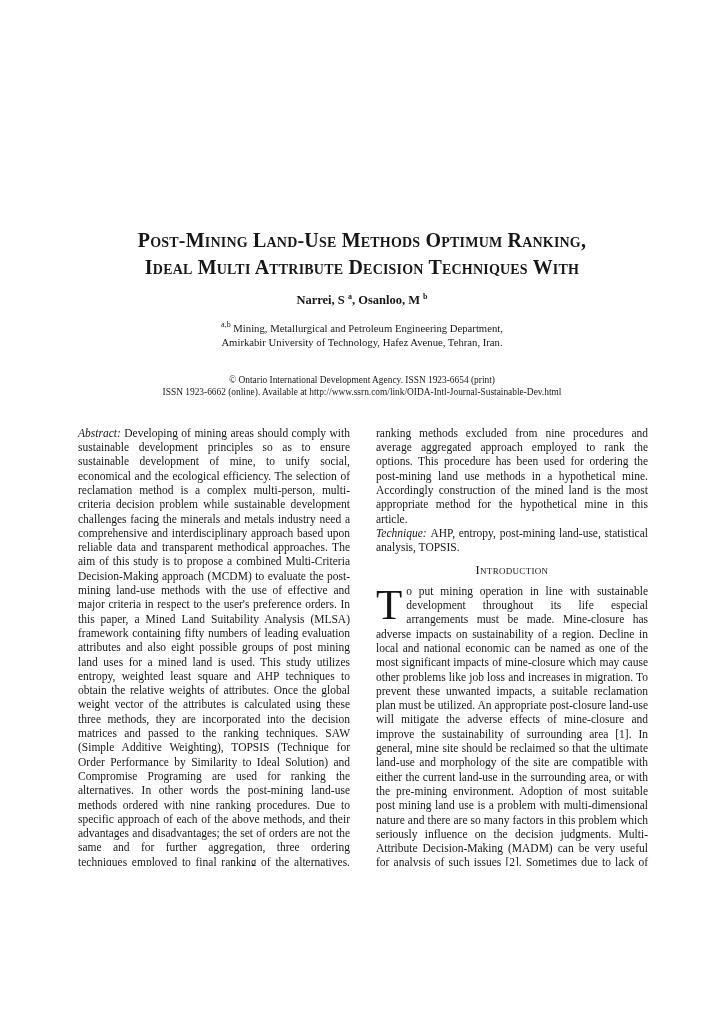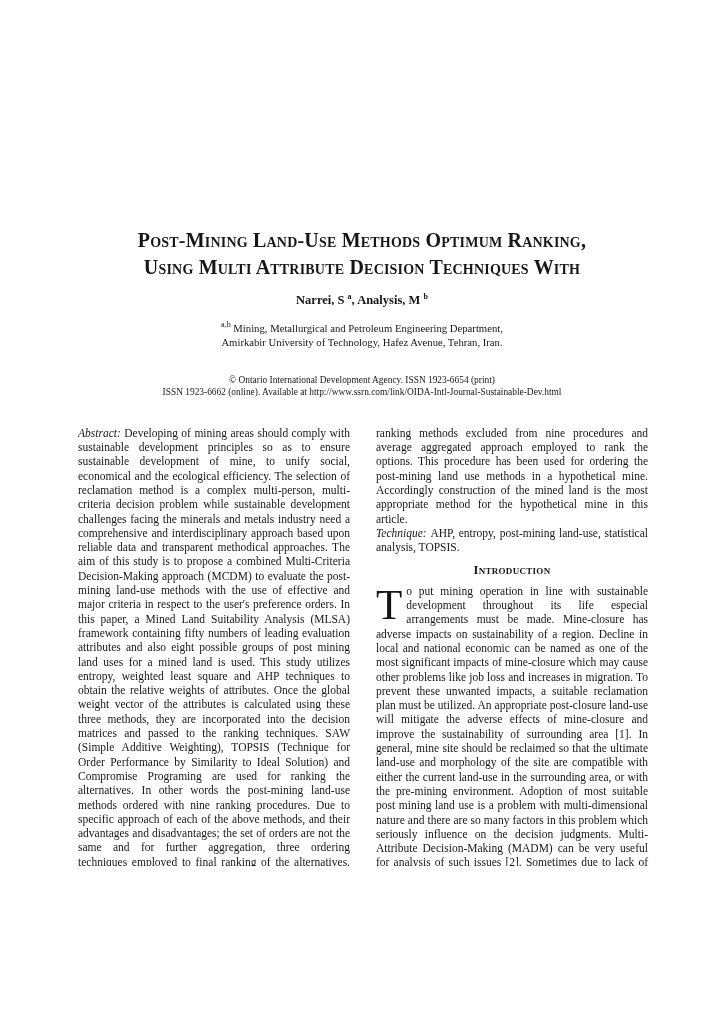--- a/index.html
+++ b/index.html
@@ -50,21 +50,21 @@
     line-height:14.3px;
     text-align:justify;
   }
   .col p { margin:0; }
   .runlabel { font-weight:normal; font-style:italic; }
   .p-abstract { text-align-last:justify; }
   .p-keywords { margin-top:7px; }
   .section-heading {
     margin:9px 0 6px;
     text-align:center;
-    font-weight:bold;
+    font-weight:normal;
     font-variant:small-caps;
     font-size:12.5px;
     letter-spacing:0.3px;
   }
   .p-intro { text-align-last:justify; }
   .dropcap {
     float:left;
     font-size:43px;
     line-height:37px;
     padding:2px 4px 1px 0;
@@ -72,24 +72,24 @@
   }
 </style>
 </head>
 <body>
 
 <div class="page">
 
   <div class="header">
     <h1 class="title">
       <span class="tline">Post-Mining Land-Use Methods Optimum Ranking,</span>
-      <span class="tline">Using Multi Attribute Decision Techniques With</span>
+      <span class="tline">Ideal Multi Attribute Decision Techniques With</span>
     </h1>
 
-    <div class="authors"><span>Narrei, S </span><sup>a</sup><span>, </span><span>Analysis, M </span><sup>b</sup></div>
+    <div class="authors"><span>Narrei, S </span><sup>a</sup><span>, </span><span>Osanloo, M </span><sup>b</sup></div>
 
     <div class="affil">
       <div><sup>a,b</sup><span> Mining, Metallurgical and Petroleum Engineering Department,</span></div>
       <div>Amirkabir University of Technology, Hafez Avenue, Tehran, Iran.</div>
     </div>
 
     <div class="imprint">
       <div>© Ontario International Development Agency. ISSN 1923-6654 (print)</div>
       <div>ISSN 1923-6662 (online). Available at http://www.ssrn.com/link/OIDA-Intl-Journal-Sustainable-Dev.html</div>
     </div>

